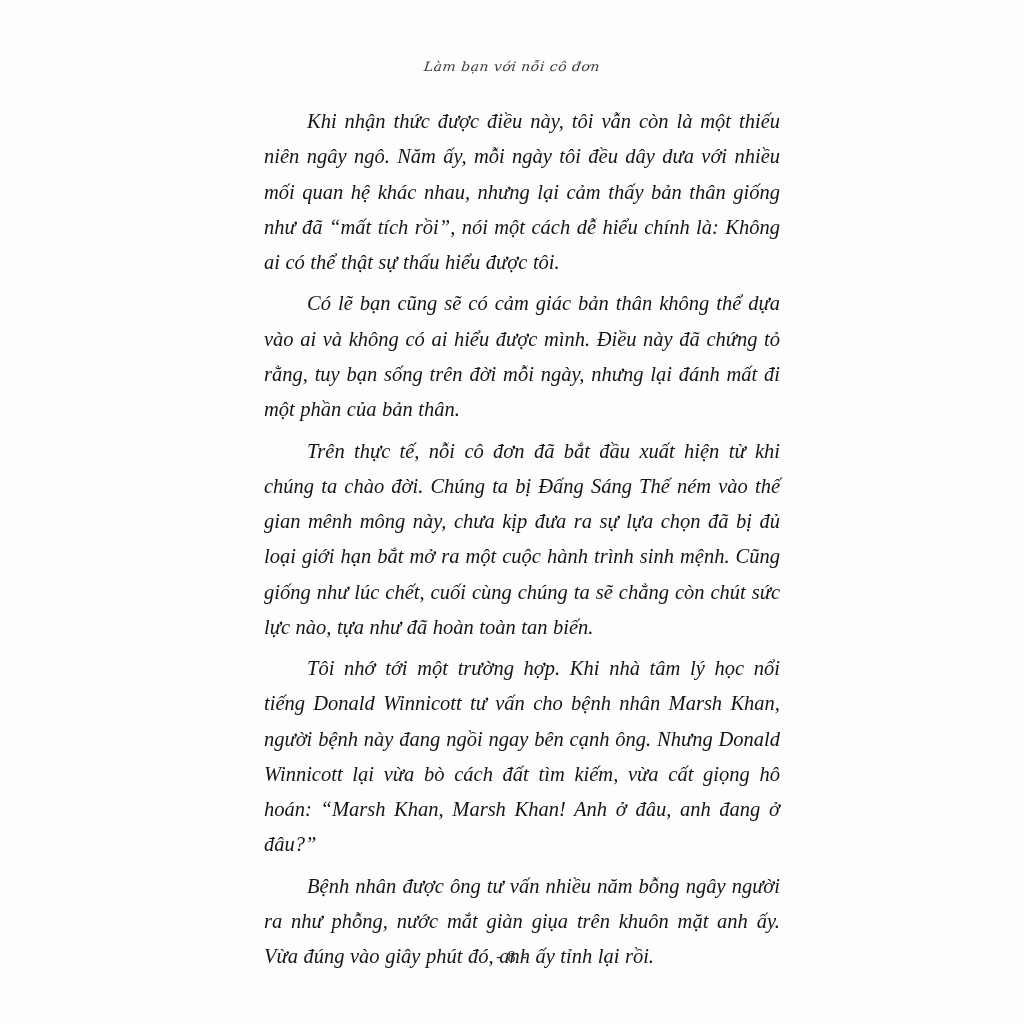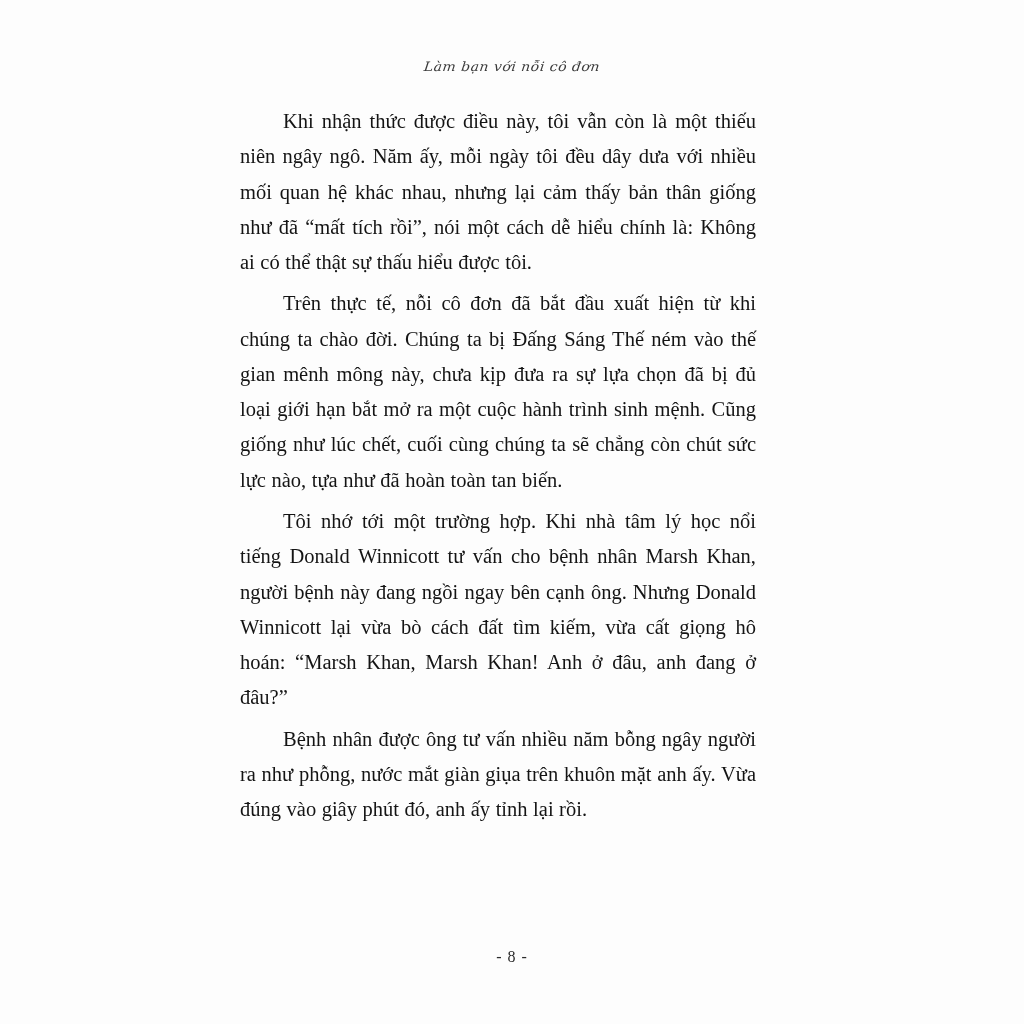--- a/index.html
+++ b/index.html
@@ -31,22 +31,23 @@
     font-style: italic;
     font-size: 14px;
     letter-spacing: 0.5px;
     color: #2b2b2b;
     transform: scaleY(0.92) skewX(-6deg);
     opacity: 0.92;
   }
   .body-block {
     position: absolute;
     top: 104px;
-    left: 240px;
+    left: 264px;
     width: 516px;
+    font-style: italic;
   }
   .para {
     margin: 0 0 0.30em 0;
     text-align: justify;
     text-justify: inter-word;
     font-size: 20.5px;
     line-height: 1.72;
     text-indent: 2.1em;
     color: #141414;
     word-spacing: 0.02em;
@@ -67,20 +68,21 @@
 </style>
 </head>
 <body>
 
 <div class="page">
 
   <div class="running-head">Làm bạn với nỗi cô đơn</div>
 
   <div class="body-block">
     <p class="para">Khi nhận thức được điều này, tôi vẫn còn là một thiếu niên ngây ngô. Năm ấy, mỗi ngày tôi đều dây dưa với nhiều mối quan hệ khác nhau, nhưng lại cảm thấy bản thân giống như đã “mất tích rồi”, nói một cách dễ hiểu chính là: Không ai có thể thật sự thấu hiểu được tôi.</p>
+    <p class="para">Có lẽ bạn cũng sẽ có cảm giác bản thân không thể dựa vào ai và không có ai hiểu được mình. Điều này đã chứng tỏ rằng, tuy bạn sống trên đời mỗi ngày, nhưng lại đánh mất đi một phần của bản thân.</p>
     <p class="para">Trên thực tế, nỗi cô đơn đã bắt đầu xuất hiện từ khi chúng ta chào đời. Chúng ta bị Đấng Sáng Thế ném vào thế gian mênh mông này, chưa kịp đưa ra sự lựa chọn đã bị đủ loại giới hạn bắt mở ra một cuộc hành trình sinh mệnh. Cũng giống như lúc chết, cuối cùng chúng ta sẽ chẳng còn chút sức lực nào, tựa như đã hoàn toàn tan biến.</p>
     <p class="para">Tôi nhớ tới một trường hợp. Khi nhà tâm lý học nổi tiếng Donald Winnicott tư vấn cho bệnh nhân Marsh Khan, người bệnh này đang ngồi ngay bên cạnh ông. Nhưng Donald Winnicott lại vừa bò cách đất tìm kiếm, vừa cất giọng hô hoán: “Marsh Khan, Marsh Khan! Anh ở đâu, anh đang ở đâu?”</p>
     <p class="para">Bệnh nhân được ông tư vấn nhiều năm bỗng ngây người ra như phỗng, nước mắt giàn giụa trên khuôn mặt anh ấy. Vừa đúng vào giây phút đó, anh ấy tỉnh lại rồi.</p>
   </div>
 
   <div class="folio">- 8 -</div>
 
 </div>
 
 </body></html>

